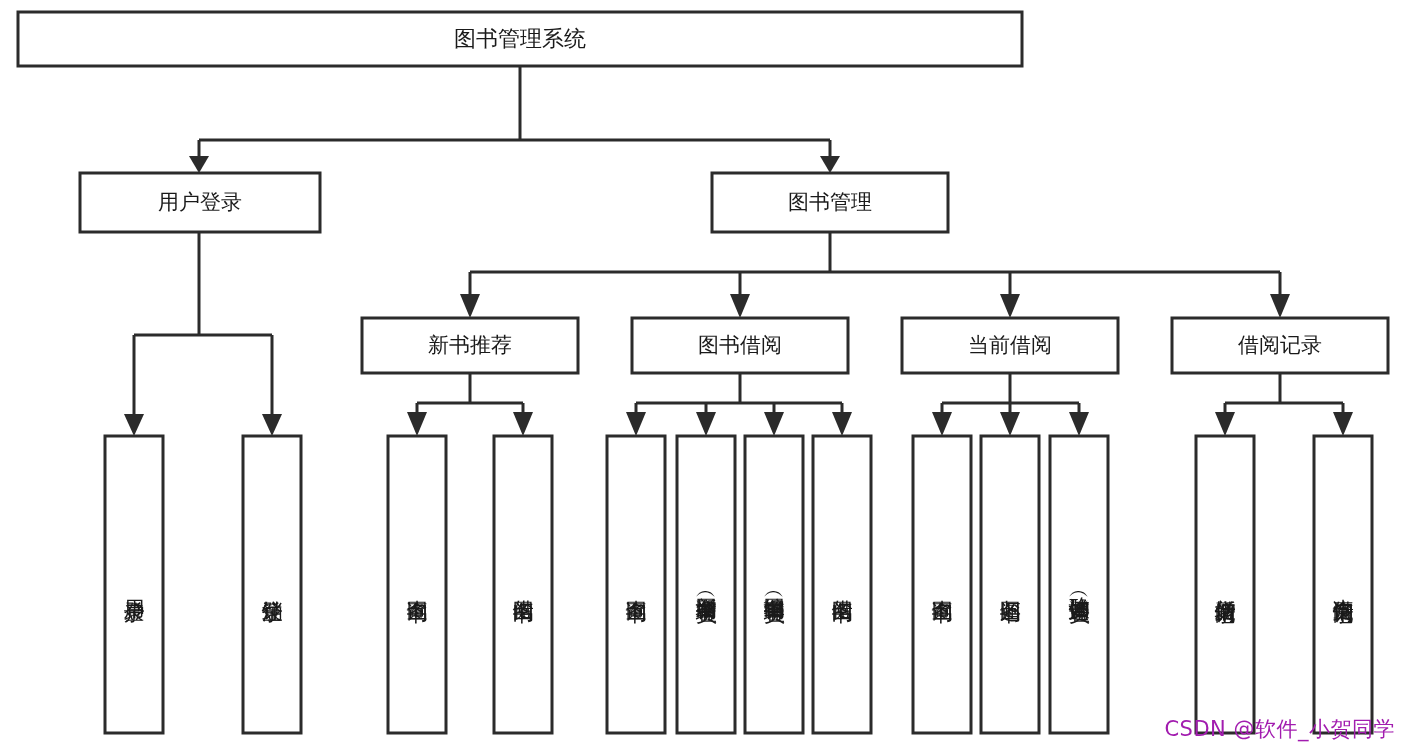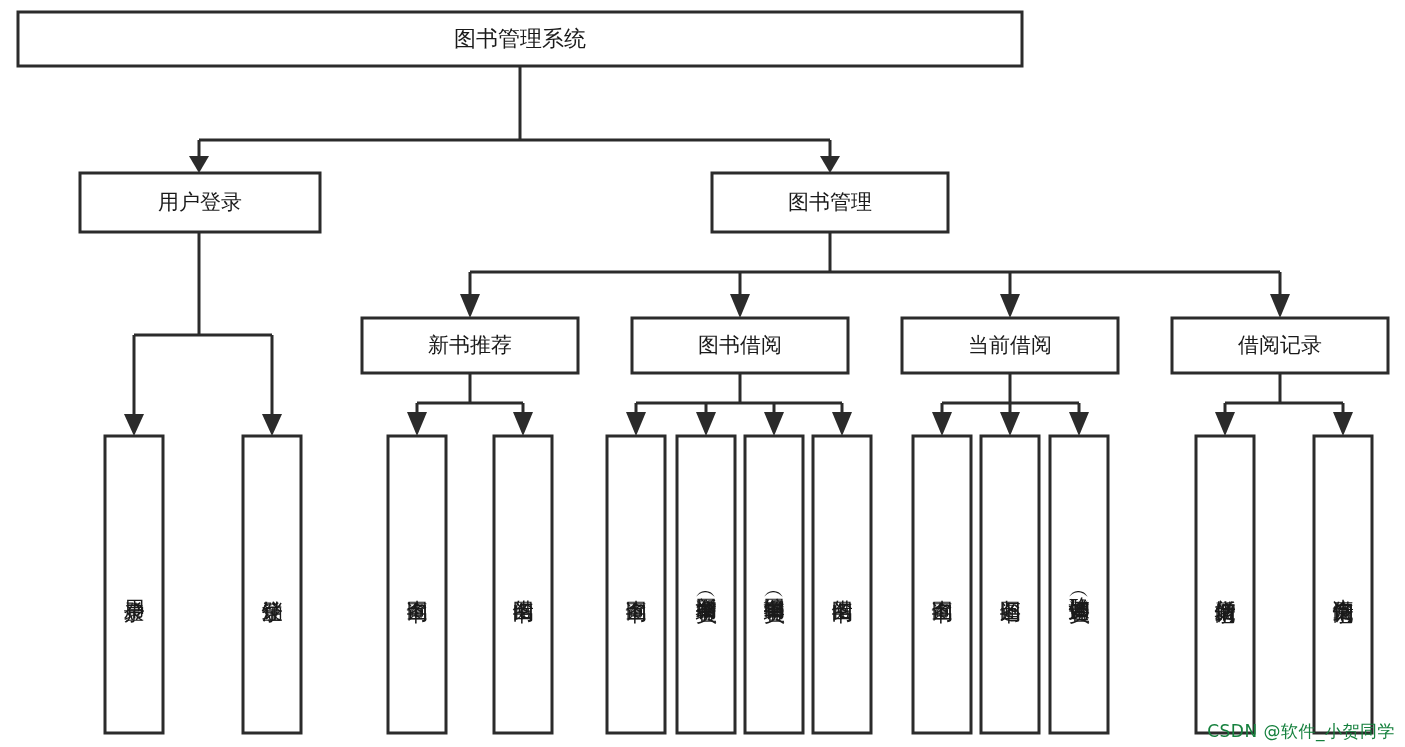--- a/index.html
+++ b/index.html
@@ -66,22 +66,22 @@
     color: #1a1a1a;
     letter-spacing: 1px;
     white-space: nowrap;
     text-align: center;
   }
   .watermark {
     position: absolute;
     right: 10px;
     bottom: 4px;
     font-family: "DejaVu Sans", "Liberation Sans", sans-serif;
-    font-size: 17px;
-    color: #15803d;
+    font-size: 21px;
+    color: #a21caf;
     letter-spacing: 0.5px;
     user-select: none;
   }
 </style>
 </head>
 <body>
 
 <div id="diagram-root">
 
   <svg class="diagram-canvas" viewBox="0 0 1405 747">

